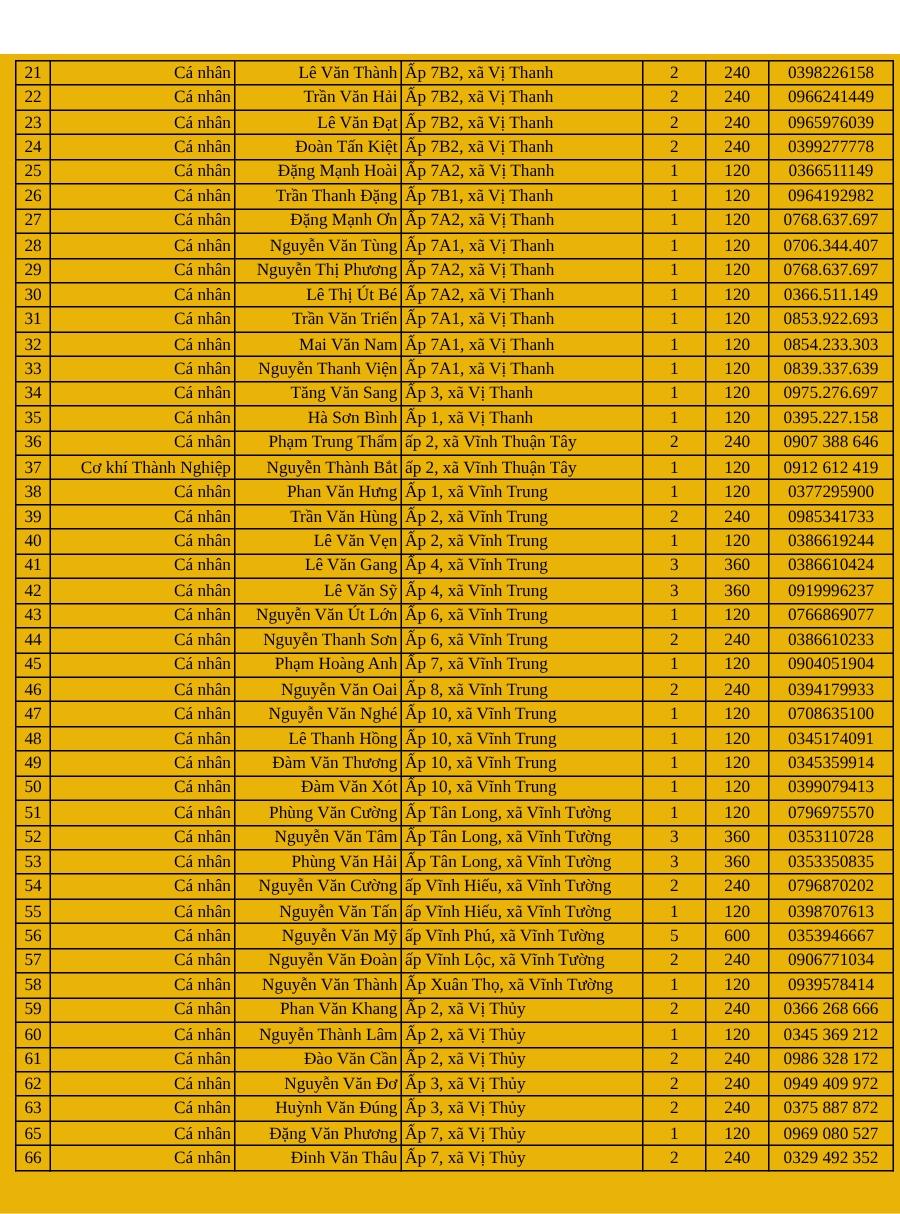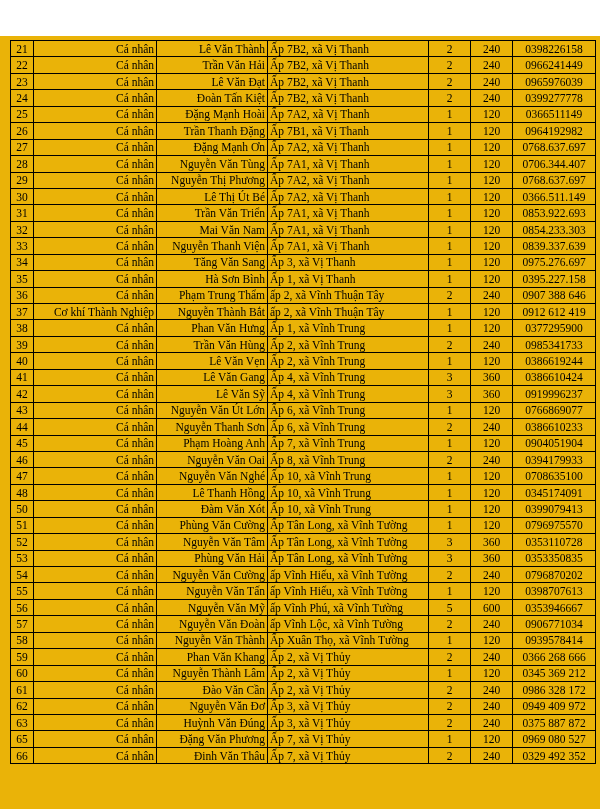--- a/index.html
+++ b/index.html
@@ -293,20 +293,29 @@
         <tr>
           <td class="c-no">48</td>
           <td class="c-type">Cá nhân</td>
           <td class="c-name">Lê Thanh Hồng</td>
           <td class="c-addr">Ấp 10, xã Vĩnh Trung</td>
           <td class="c-qty">1</td>
           <td class="c-amount">120</td>
           <td class="c-phone">0345174091</td>
         </tr>
         <tr>
+          <td class="c-no">49</td>
+          <td class="c-type">Cá nhân</td>
+          <td class="c-name">Đàm Văn Thương</td>
+          <td class="c-addr">Ấp 10, xã Vĩnh Trung</td>
+          <td class="c-qty">1</td>
+          <td class="c-amount">120</td>
+          <td class="c-phone">0345359914</td>
+        </tr>
+        <tr>
           <td class="c-no">50</td>
           <td class="c-type">Cá nhân</td>
           <td class="c-name">Đàm Văn Xót</td>
           <td class="c-addr">Ấp 10, xã Vĩnh Trung</td>
           <td class="c-qty">1</td>
           <td class="c-amount">120</td>
           <td class="c-phone">0399079413</td>
         </tr>
         <tr>
           <td class="c-no">51</td>

